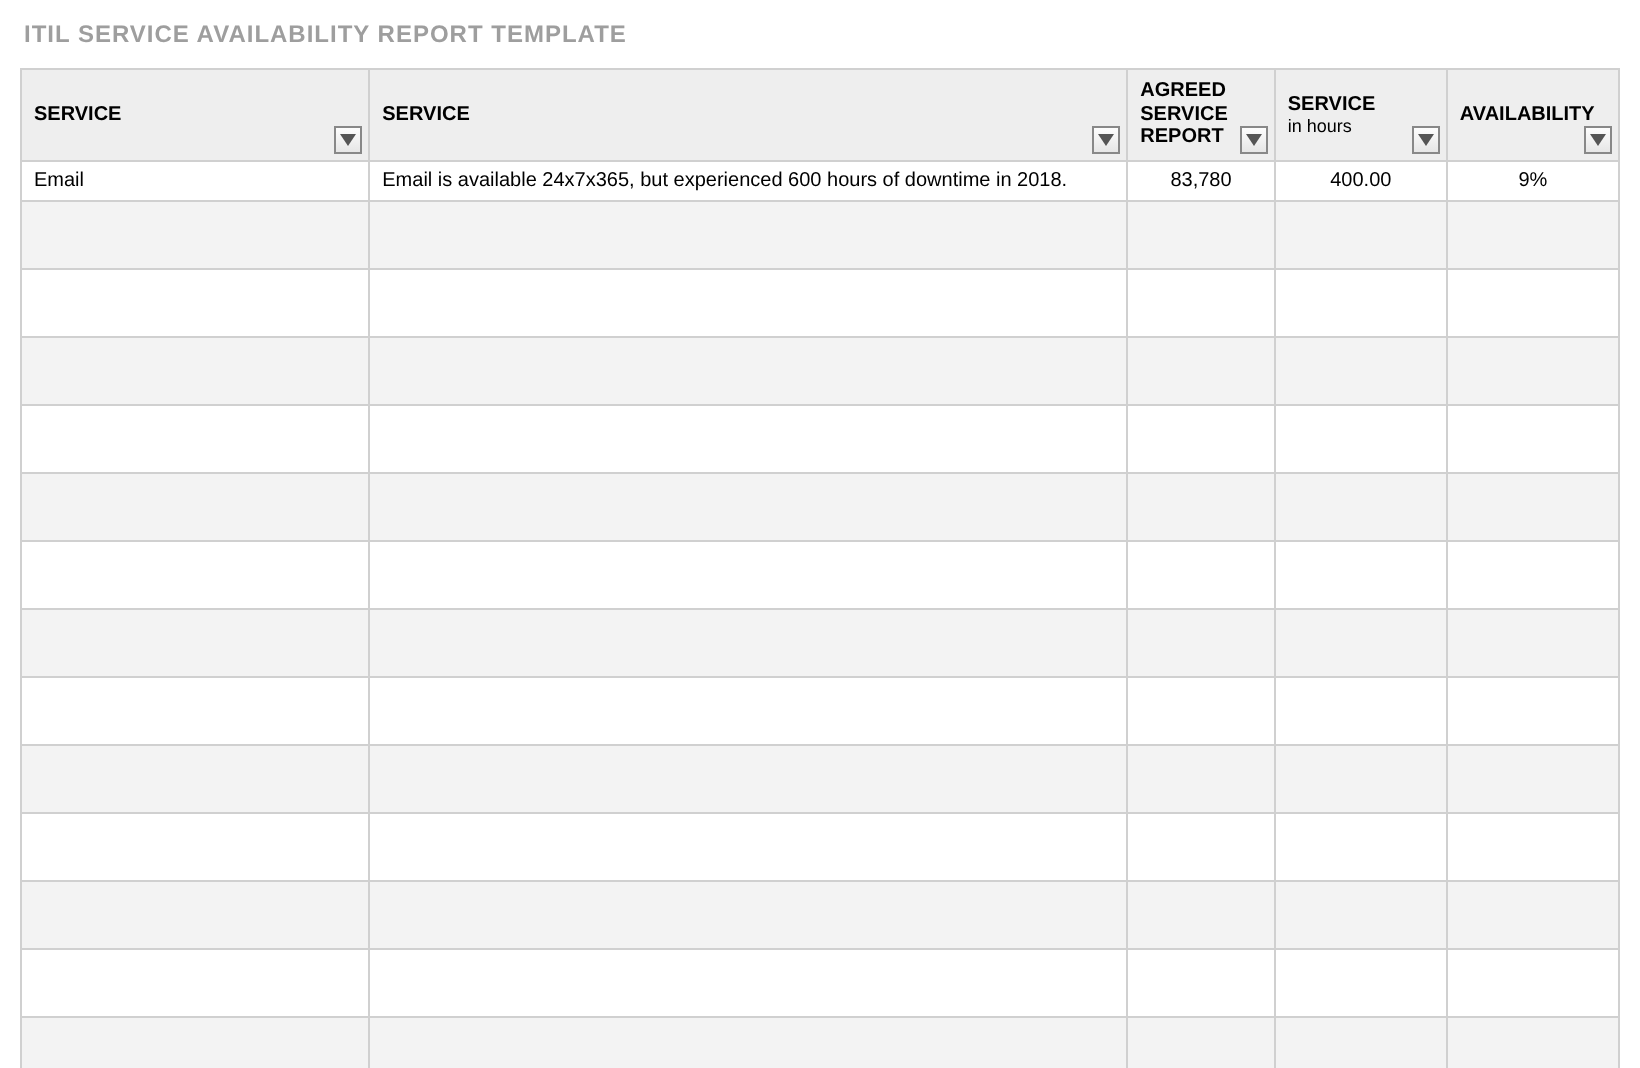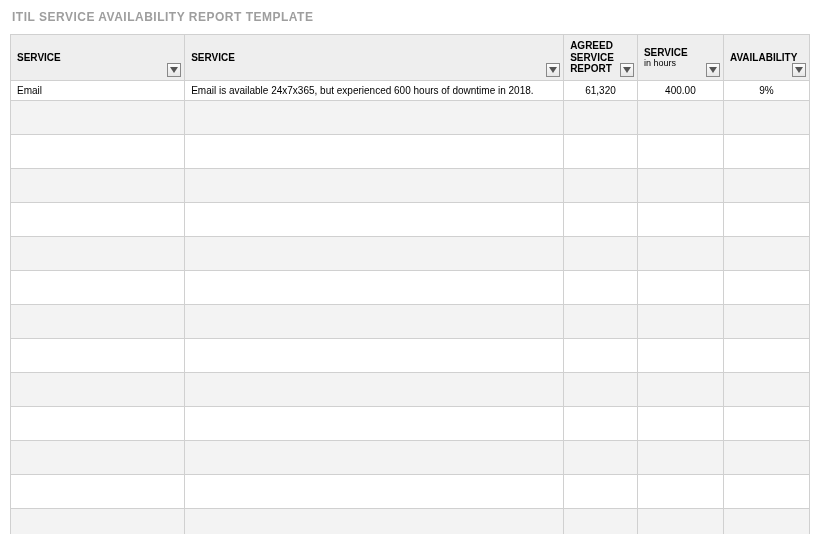--- a/index.html
+++ b/index.html
@@ -129,21 +129,21 @@
               <polygon points="0,0 8,0 4,6" fill="#555"></polygon>
             </svg>
         </span>
       </th>
     </tr>
   </thead>
   <tbody id="tbody">
       <tr class="first">
         <td>Email</td>
         <td>Email is available 24x7x365, but experienced 600 hours of downtime in 2018.</td>
-        <td class="center">61,320</td>
+        <td class="center">83,780</td>
         <td class="center">400.00</td>
         <td class="center">9%</td>
       </tr>
       <tr class="alt">
         <td></td>
         <td></td>
         <td class="center"></td>
         <td class="center"></td>
         <td class="center"></td>
       </tr>

